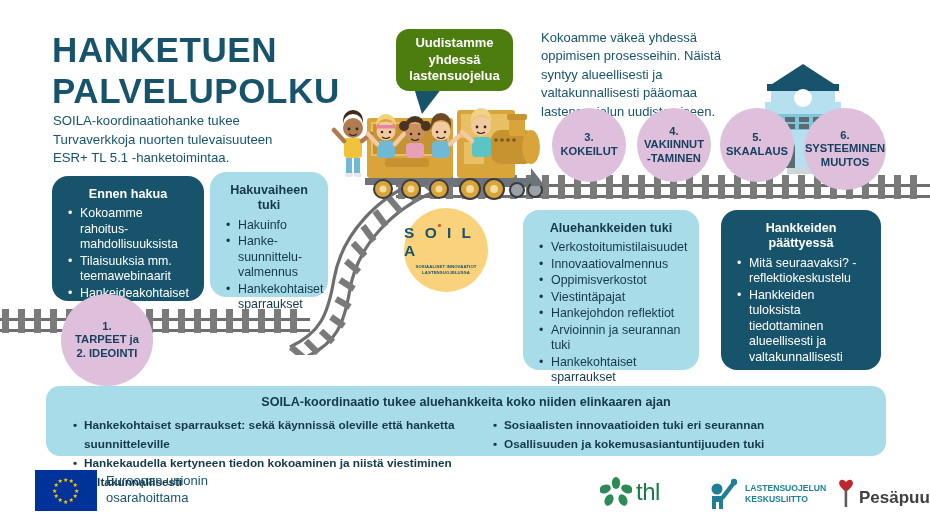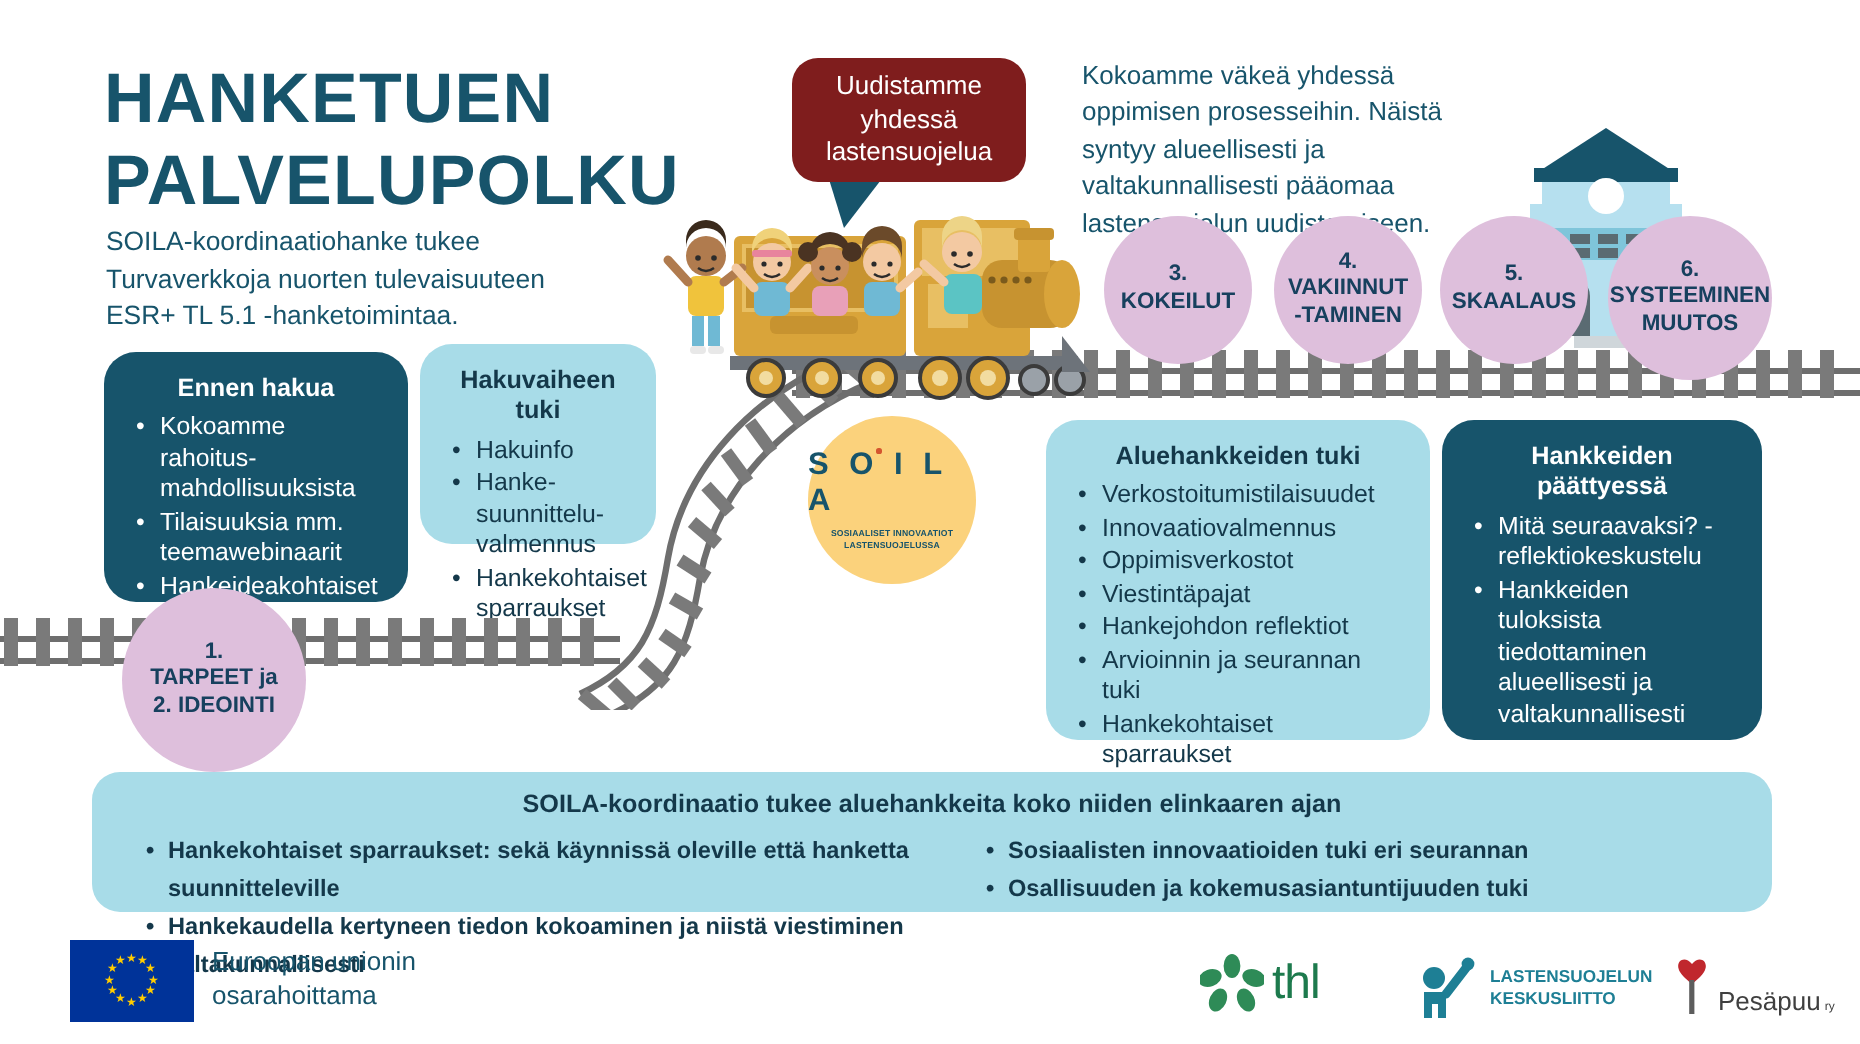--- a/index.html
+++ b/index.html
@@ -53,25 +53,25 @@
     white-space: pre-line;
   }
 
   
   .bubble {
     position: absolute;
     left: 396px;
     top: 29px;
     width: 117px;
     height: 62px;
-    background: #7f1d1d;
+    background: #4d7c0f;
     border-radius: 13px;
     color: #ffffff;
     font-size: 13px;
-    font-weight: normal;
+    font-weight: bold;
     line-height: 1.26;
     display: flex;
     align-items: center;
     justify-content: center;
     text-align: center;
     white-space: pre-line;
     z-index: 6;
   }
   .bubble-tail {
     position: absolute;
@@ -274,21 +274,21 @@
     color: #17546b;
     white-space: pre-line;
   }
 
   
   .thl-wrap { position: absolute; left: 600px; top: 477px; display: flex; align-items: center; }
   .thl-text { font-size: 24px; color: #1d7a4d; font-weight: normal; letter-spacing: -0.5px; margin-left: 4px; }
   .lsk-wrap { position: absolute; left: 706px; top: 478px; display: flex; align-items: center; }
   .lsk-text { font-size: 8.6px; color: #1e7f95; font-weight: bold; line-height: 1.25; margin-left: 5px; white-space: pre-line; }
   .pp-wrap  { position: absolute; left: 836px; top: 478px; display: flex; align-items: flex-end; }
-  .pp-text  { font-size: 13px; color: #3f3f3f; font-weight: normal; margin-left: 3px; }
+  .pp-text  { font-size: 17px; color: #3f3f3f; font-weight: bold; margin-left: 3px; }
   .pp-ry    { font-size: 6px; color: #3f3f3f; margin-left: 2px; margin-bottom: 1.5px; }
 
   
   .bld { position: absolute; }
 </style>
 </head>
 <body>
 
 <div id="canvas">
 
@@ -543,31 +543,31 @@
 
   <div class="card dark" style="left:52px; top:176px; width:152px; height:125px;">
     <h4>Ennen hakua</h4>
     <ul>
       <li>Kokoamme rahoitus-mahdollisuuksista</li>
       <li>Tilaisuuksia mm. teemawebinaarit</li>
       <li>Hankeideakohtaiset sparraukset</li>
     </ul>
   </div>
 
-  <div class="card light" style="left:210px; top:172px; width:118px; height:100px;">
+  <div class="card light" style="left:210px; top:172px; width:118px; height:125px;">
     <h4>Hakuvaiheen tuki</h4>
     <ul>
       <li>Hakuinfo</li>
       <li>Hanke-suunnittelu-valmennus</li>
       <li>Hankekohtaiset sparraukset</li>
     </ul>
   </div>
 
 
-  <div class="card light" style="left:523px; top:210px; width:192px; height:160px;">
+  <div class="card light" style="left:523px; top:210px; width:176px; height:160px;">
     <h4>Aluehankkeiden tuki</h4>
     <ul>
       <li>Verkostoitumistilaisuudet</li>
       <li>Innovaatiovalmennus</li>
       <li>Oppimisverkostot</li>
       <li>Viestintäpajat</li>
       <li>Hankejohdon reflektiot</li>
       <li>Arvioinnin ja seurannan tuki</li>
       <li>Hankekohtaiset sparraukset</li>
     </ul>

